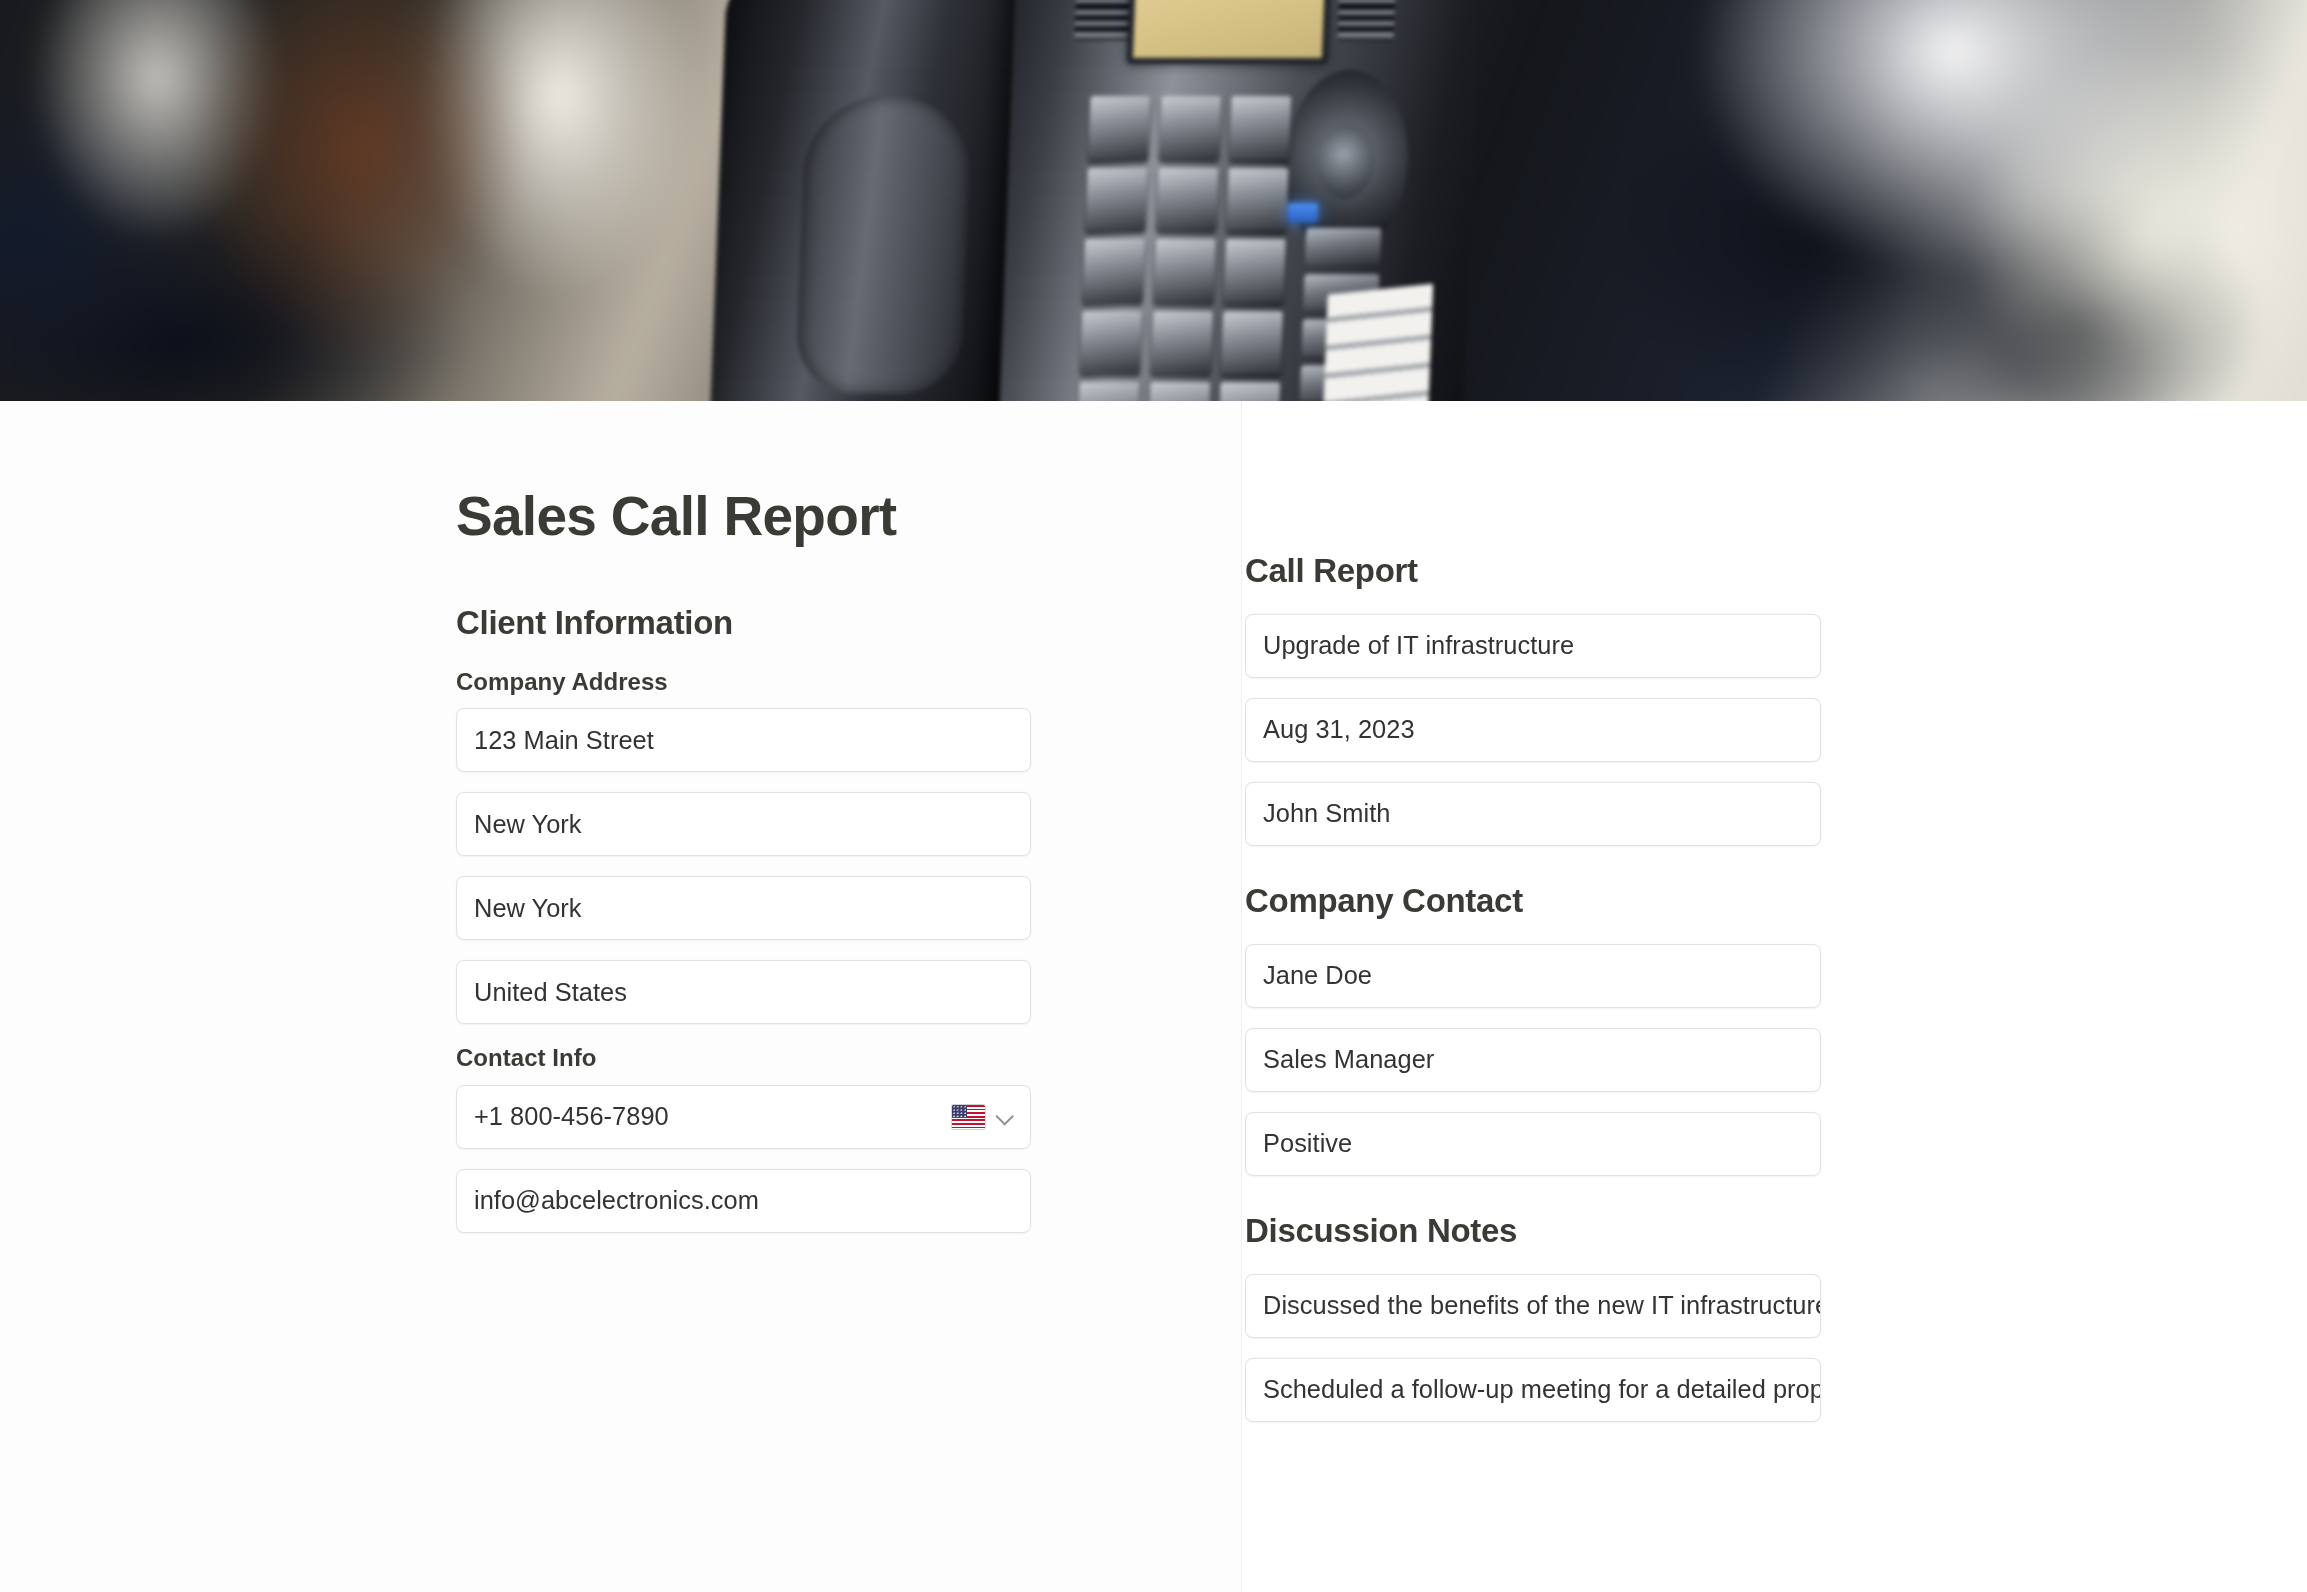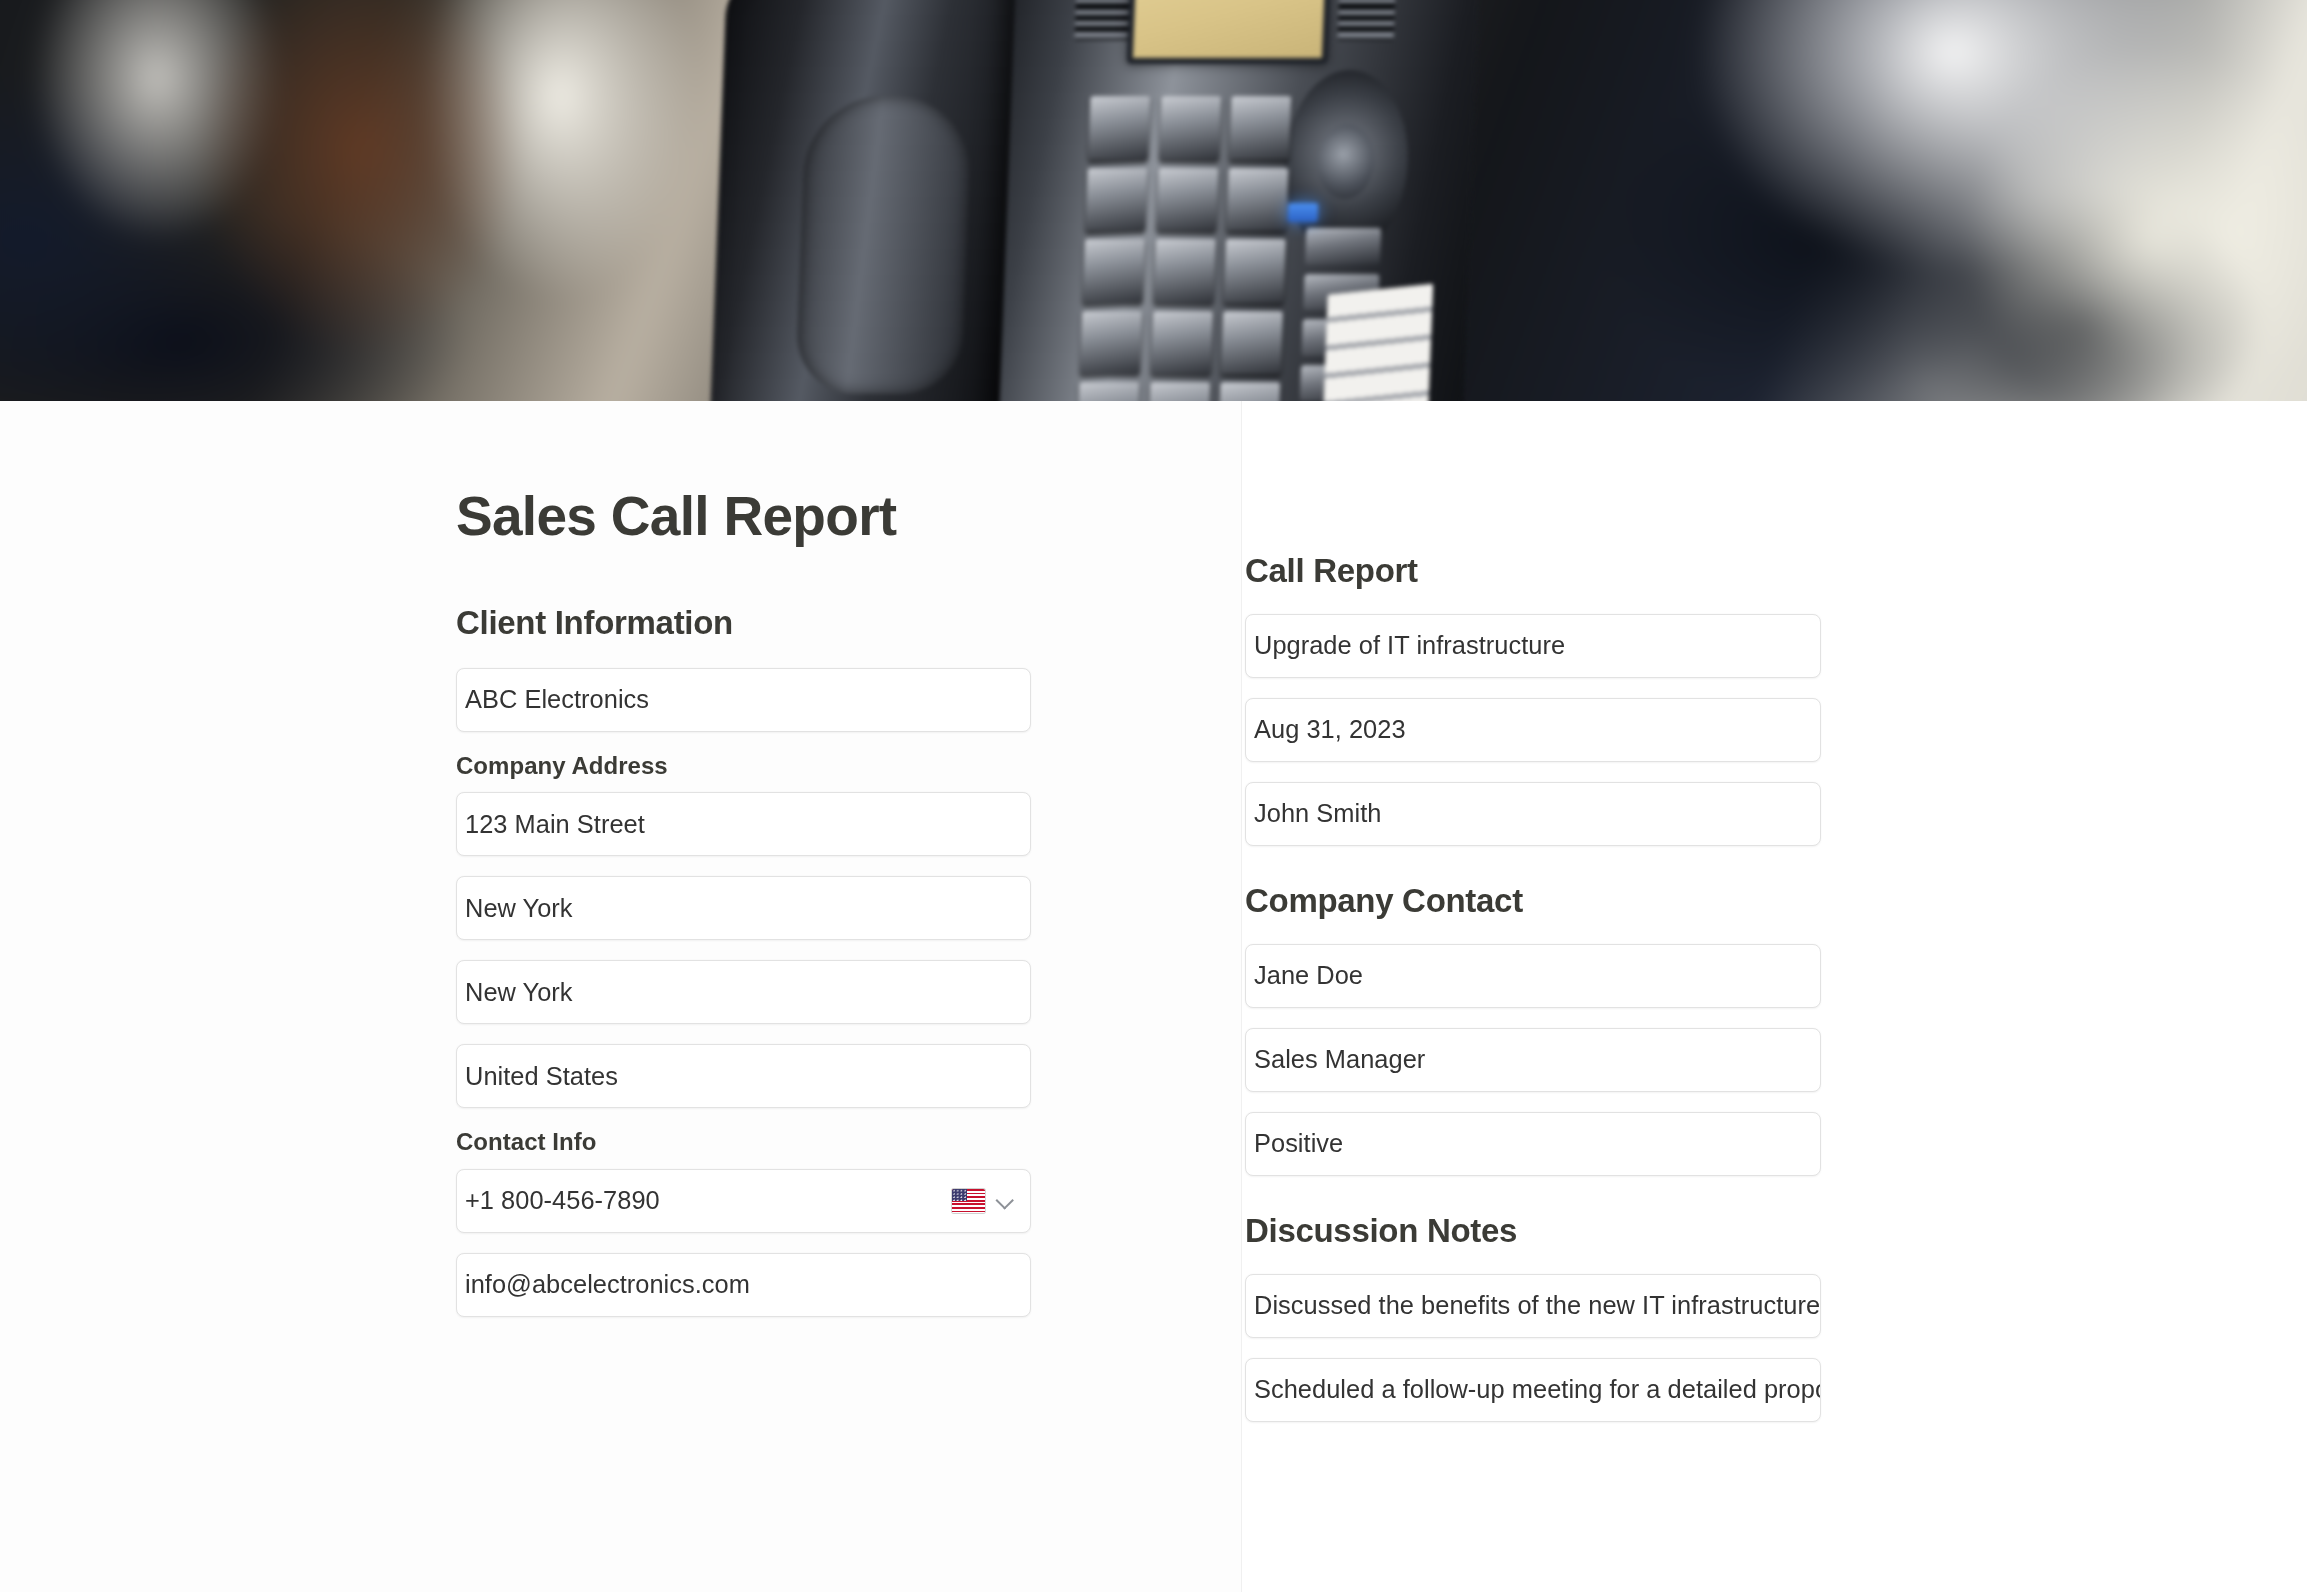--- a/index.html
+++ b/index.html
@@ -218,21 +218,21 @@
 
   .field {
     position: relative;
     height: 64px;
     background: #ffffff;
     border: 1.4px solid #e2e2e2;
     border-radius: 8px;
     box-shadow: 0 0.9px 1.8px rgba(0,0,0,0.05);
     display: flex;
     align-items: center;
-    padding: 0 8px;
+    padding: 0 17px;
     overflow: hidden;
     cursor: text;
   }
   .field .val {
     font-size: 25.4px;
     color: #333333;
     white-space: nowrap;
     letter-spacing: 0.04px;
     line-height: 1;
   }
@@ -350,25 +350,20 @@
 
   <div class="content">
     <div class="panel-left"></div>
     <div class="panel-right"></div>
 
     <div class="page-title">Sales Call Report</div>
 
     <div class="col-left">
       <div class="section-head">Client Information</div>
 
-      <div class="stack">
-        <div class="field">
-          <span class="val">ABC Electronics</span>
-        </div>
-      </div>
 
       <div class="label-row">
         <div class="field-label">Company Address</div>
       </div>
 
       <div class="stack">
         <div class="field">
           <span class="val">123 Main Street</span>
         </div>
         <div class="field">

